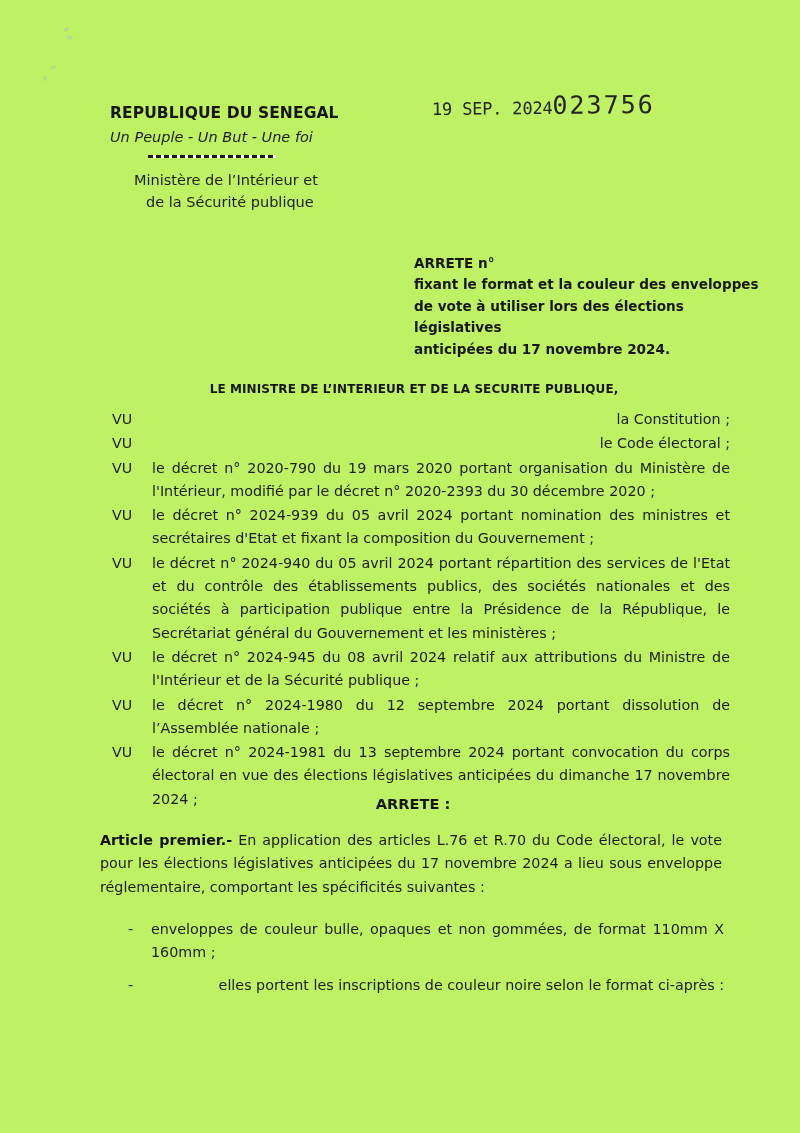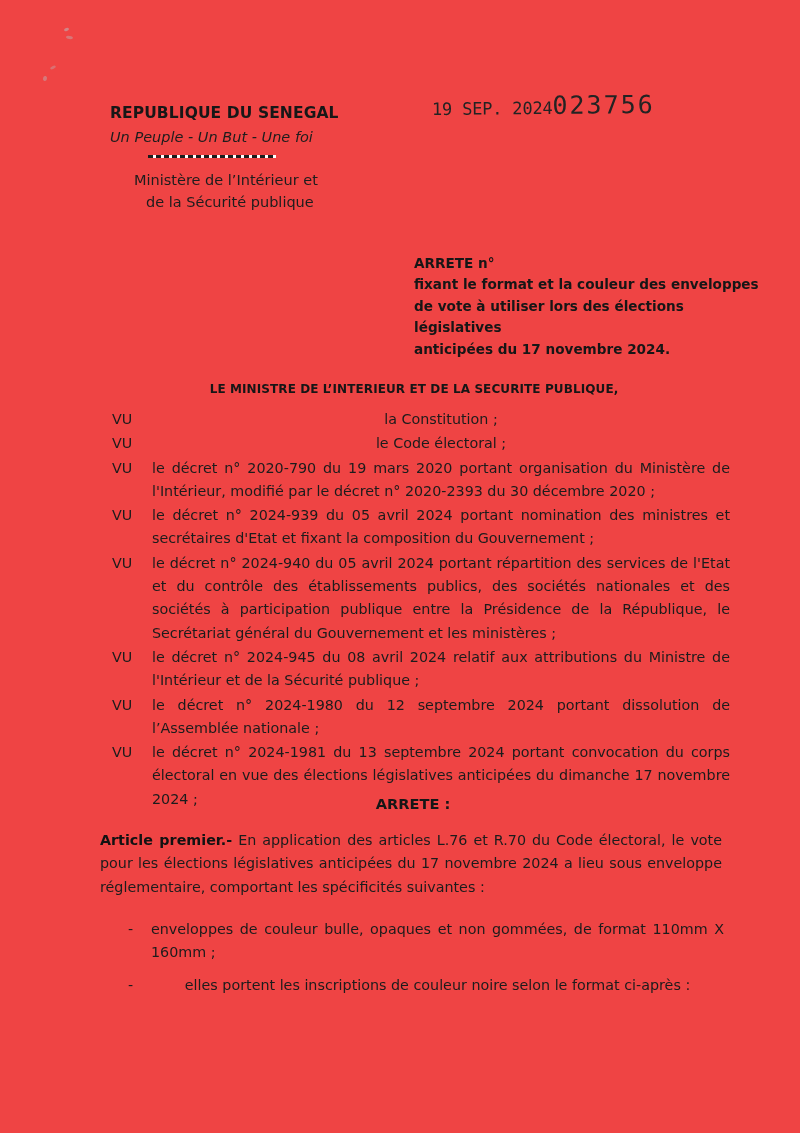--- a/index.html
+++ b/index.html
@@ -4,21 +4,21 @@
 <style>
   html, body {
     margin: 0;
     padding: 0;
     background: #ffffff;
   }
   .page {
     position: relative;
     width: 800px;
     height: 1133px;
-    background: #ef4444;
+    background: #bef264;
     overflow: hidden;
     font-family: "DejaVu Sans", sans-serif;
     color: #1c1c1c;
   }
 
   
   .smudge {
     position: absolute;
     background: #b9b9bd;
     border-radius: 50%;
@@ -127,21 +127,21 @@
   .vu-tag {
     flex: 0 0 40px;
     color: #1c1c1c;
   }
   .vu-text {
     flex: 1 1 auto;
     text-align: justify;
     text-justify: inter-word;
     color: #1c1c1c;
   }
-  .vu-text.nojust { text-align: center; }
+  .vu-text.nojust { text-align: right; }
 
   
   .arrete-kw {
     position: absolute;
     left: 104px;
     top: 795px;
     width: 618px;
     text-align: center;
     font-weight: bold;
     font-size: 14.6px;
@@ -176,21 +176,21 @@
     line-height: 1.63;
     margin-bottom: 9px;
     color: #1c1c1c;
   }
   .spec-dash { flex: 0 0 23px; }
   .spec-text {
     flex: 1 1 auto;
     text-align: justify;
     text-justify: inter-word;
   }
-  .spec-text.nojust { text-align: center; }
+  .spec-text.nojust { text-align: right; }
 </style>
 </head>
 <body>
 
 <div class="page">
 
   <div class="smudge s1"></div>
   <div class="smudge s2"></div>
   <div class="smudge s3"></div>
   <div class="smudge s4"></div>

